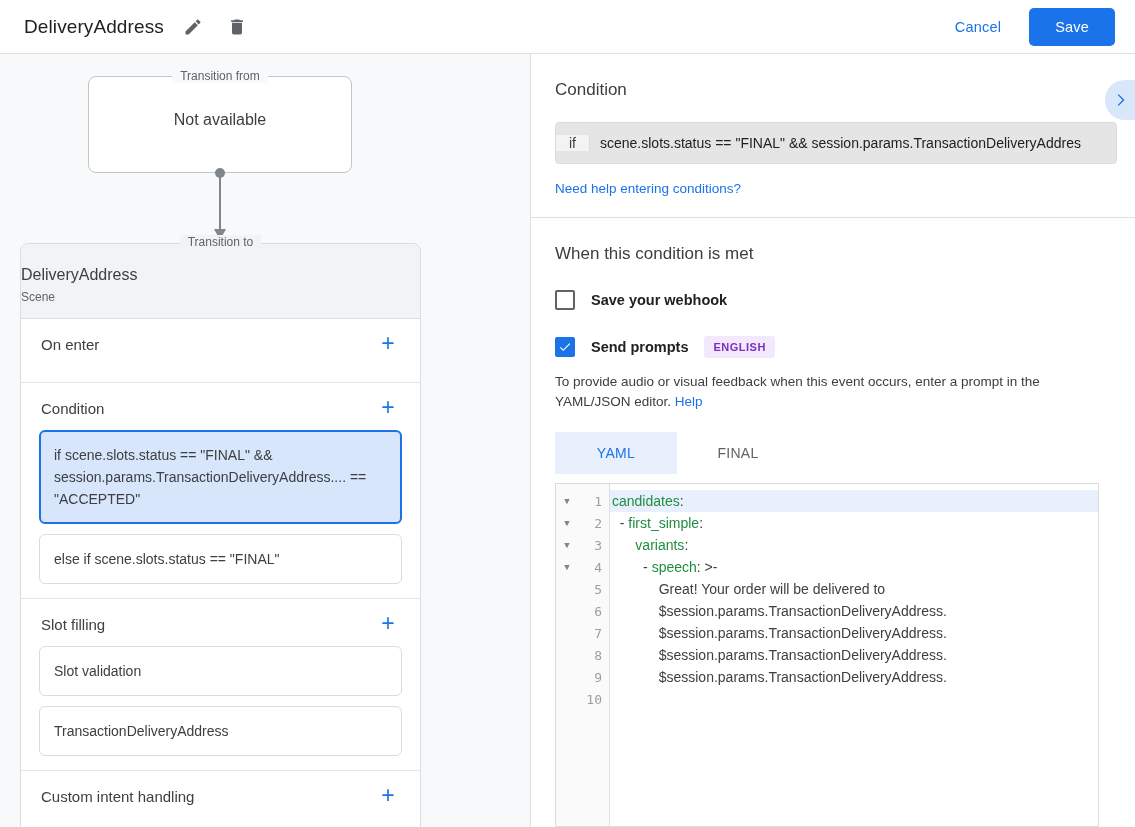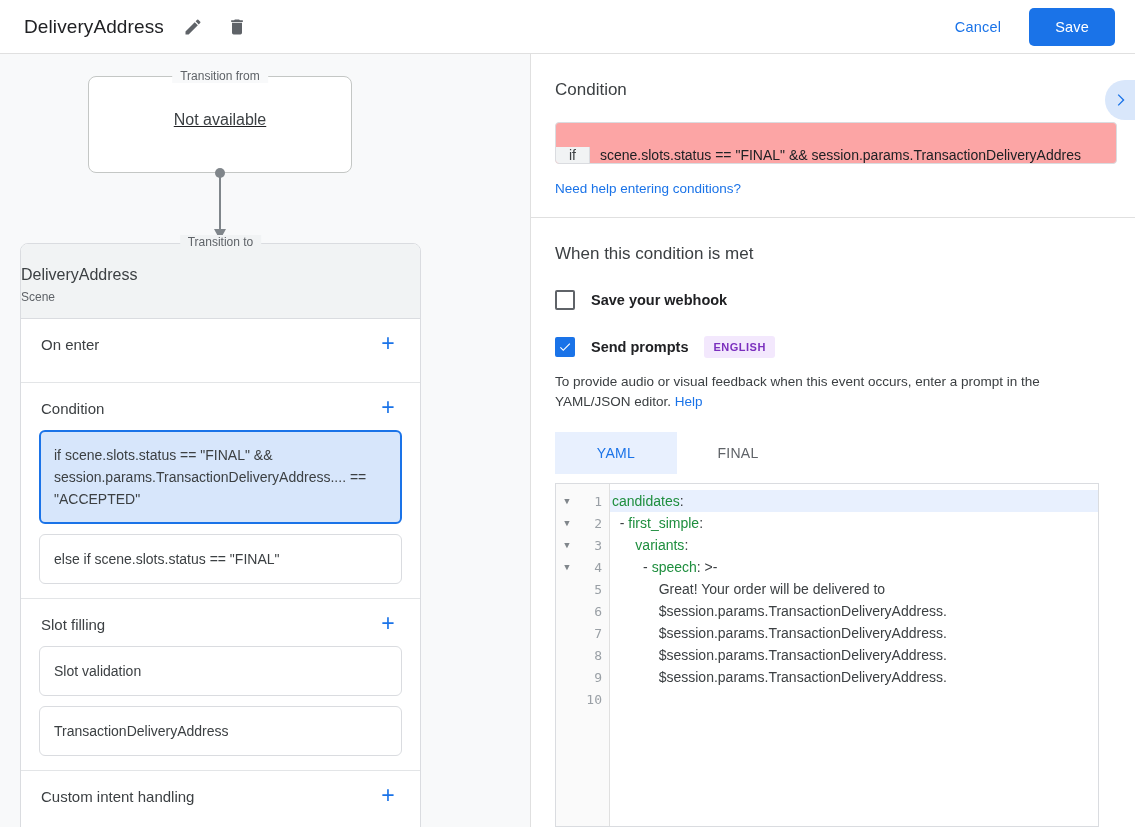--- a/index.html
+++ b/index.html
@@ -113,21 +113,20 @@
     padding: 0 8px;
     font-size: 12px;
     color: #5f6368;
     white-space: nowrap;
   }
   #transition-from {
     left: 88px;
     top: 22px;
     width: 264px;
     height: 97px;
-    text-decoration: underline;
   }
   #transition-from .node-title {
     text-align: center;
     font-size: 16px;
     color: #3c4043;
     margin-top: 34px;
   }
 
   .connector {
     position: absolute;
@@ -250,26 +249,26 @@
     width: 100%;
   }
   .rp-title {
     font-size: 17px;
     color: #3c4043;
     margin: 0 0 22px 0;
     font-weight: 400;
   }
   .cond-row {
     display: flex;
-    align-items: flex-end;
+    align-items: center;
     border: 1px solid #dadce0;
     border-radius: 4px;
     height: 42px;
     overflow: hidden;
-    background: #fca5a5;
+    background: #e5e5e5;
     width: 562px;
     box-sizing: border-box;
   }
   .cond-if {
     width: 33px;
     flex: 0 0 33px;
     background: #f1f3f4;
     border-right: 1px solid #dadce0;
     display: flex;
     align-items: center;

